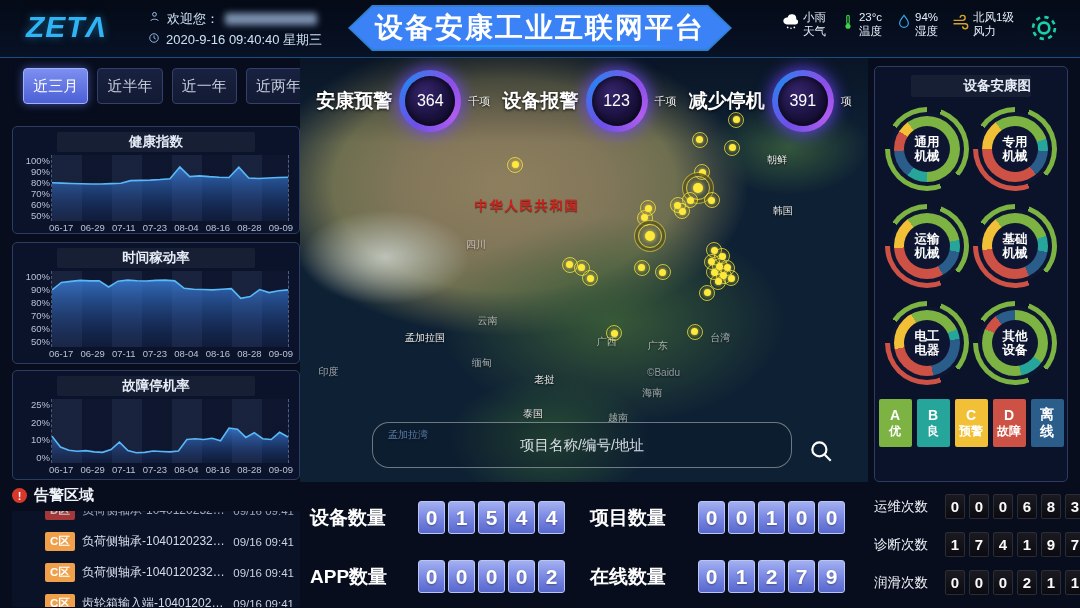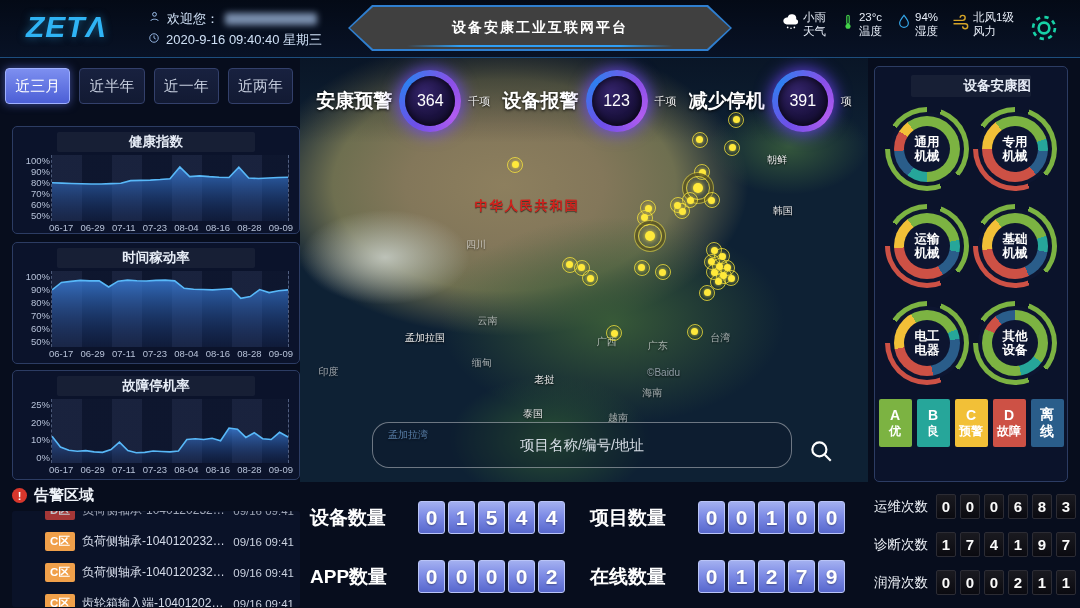--- a/index.html
+++ b/index.html
@@ -6,29 +6,29 @@
   *{box-sizing:border-box;font-family:"Liberation Sans","DejaVu Sans",sans-serif;}
   #app{position:relative;width:1080px;height:608px;background:#070d1d;overflow:hidden;color:#dfe6f2;}
 
   
   #header{position:absolute;left:0;top:0;width:1080px;height:58px;background:linear-gradient(180deg,#040a16,#081226);border-bottom:1px solid #1d4e7e;}
   #logo{position:absolute;left:26px;top:10px;font-size:30px;font-weight:900;font-style:italic;color:#2fb4f5;letter-spacing:1px;text-shadow:0 0 8px rgba(47,180,245,.5);}
   #userblock{position:absolute;left:148px;top:8px;font-size:13px;color:#cfe0f5;line-height:21px;}
   .urow{display:flex;align-items:center;gap:6px;}
   .blurname{display:inline-block;width:92px;height:12px;background:#8fa6c8;border-radius:2px;filter:blur(3px);opacity:.85;}
   .title-wrap{position:absolute;left:50%;top:5px;transform:translateX(-50%);width:384px;height:46px;clip-path:polygon(24px 0,360px 0,384px 23px,360px 46px,24px 46px,0 23px);background:#2f7fd0;}
-  .title-inner{position:absolute;inset:2px;clip-path:polygon(23px 0,357px 0,380px 21px,357px 42px,23px 42px,0 21px);background:#404040;display:grid;place-items:center;font-size:14px;font-weight:bold;color:#fff;letter-spacing:2px;}
+  .title-inner{position:absolute;inset:2px;clip-path:polygon(23px 0,357px 0,380px 21px,357px 42px,23px 42px,0 21px);background:#3b82f6;display:grid;place-items:center;font-size:28px;font-weight:bold;color:#fff;letter-spacing:2px;}
   .title-inner:after{content:"";position:absolute;bottom:2px;left:15%;width:70%;height:2px;background:linear-gradient(90deg,transparent,#2f9ff5 20%,#2f9ff5 80%,transparent);}
   #weather{position:absolute;right:66px;top:10px;display:flex;gap:13px;align-items:center;}
   .witem{display:flex;align-items:center;gap:2px;}
   .wtxt{font-size:11.5px;line-height:14px;color:#e8eef8;}
   #gear{position:absolute;right:20px;top:12px;cursor:pointer;}
 
   
-  #filters{position:absolute;left:5px;top:68px;width:288px;display:flex;gap:9px;}
+  #filters{position:absolute;left:23px;top:68px;width:288px;display:flex;gap:9px;}
   .filter-btn{height:36px;flex:1;border-radius:4px;border:1px solid #33406b;background:linear-gradient(180deg,#18213f,#121a33);color:#c6cede;font-size:15px;display:grid;place-items:center;cursor:pointer;}
   .filter-btn.active{background:linear-gradient(180deg,#8p,#4c5fd6);background:linear-gradient(180deg,#7d8ff0,#4c5fd6);border:1px solid #9fb0ff;color:#fff;box-shadow:0 0 10px rgba(110,130,255,.55);}
 
   .chart-panel{position:absolute;left:12px;width:288px;background:rgba(13,21,48,.75);border:1px solid #2c3c63;border-radius:5px;display:flex;flex-direction:column;}
   #chart-0{top:126px;height:108px;}
   #chart-1{top:242px;height:122px;}
   #chart-2{top:370px;height:110px;}
   .chart-title{height:20px;line-height:20px;margin:5px 44px 1px;text-align:center;background:rgba(255,255,255,.05);font-size:13.5px;font-weight:bold;color:#e6ecf6;border-radius:2px;}
   .chart-body{display:flex;flex:1;padding:2px 10px 0 6px;}
   .yaxis{width:32px;display:flex;flex-direction:column;justify-content:space-between;text-align:right;padding-right:1px;font-size:9.5px;color:#b7c2d8;}
@@ -95,21 +95,21 @@
   .g-donut{position:absolute;inset:9px;border-radius:50%;}
   .g-hole{position:absolute;inset:19px;border-radius:50%;background:#0d1530;display:grid;place-items:center;}
   .g-label{font-size:12.5px;font-weight:bold;color:#fff;line-height:14px;text-align:center;}
   #legend{display:flex;justify-content:center;gap:5px;margin-top:14px;}
   .legend-box{width:33px;height:48px;display:flex;flex-direction:column;align-items:center;justify-content:center;color:#fff;font-weight:bold;border-radius:2px;}
   .legend-letter{font-size:14px;line-height:17px;}
   .legend-label{font-size:12px;line-height:15px;}
 
   
   #side-counters{position:absolute;left:874px;top:494px;width:200px;display:flex;flex-direction:column;gap:13px;}
-  .srow{display:flex;align-items:center;}
+  .srow{display:flex;align-items:center;gap:9px;}
   .srow-label{font-size:13.5px;color:#eef2f8;min-width:62px;}
   .sdigits{display:flex;gap:4px;}
   .sdigit{width:20px;height:25px;border-radius:2px;border:1px solid #2c2c34;background:linear-gradient(180deg,#1a1a20,#0a0a10);color:#fafafa;font-size:15px;font-weight:bold;display:grid;place-items:center;}
 </style>
 </head>
 <body>
 
 <div id="app">
 
   <div id="header">

